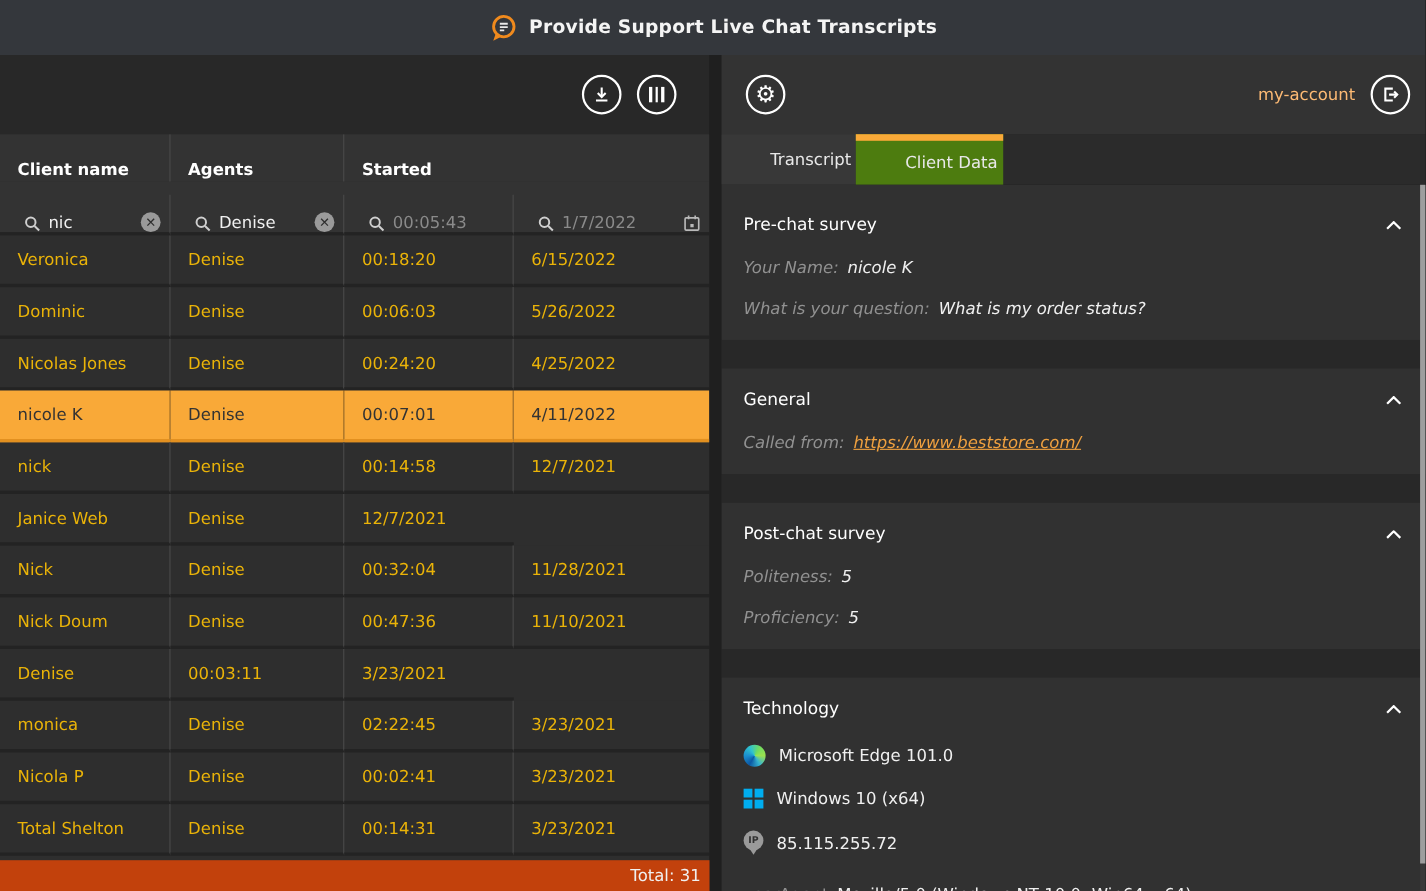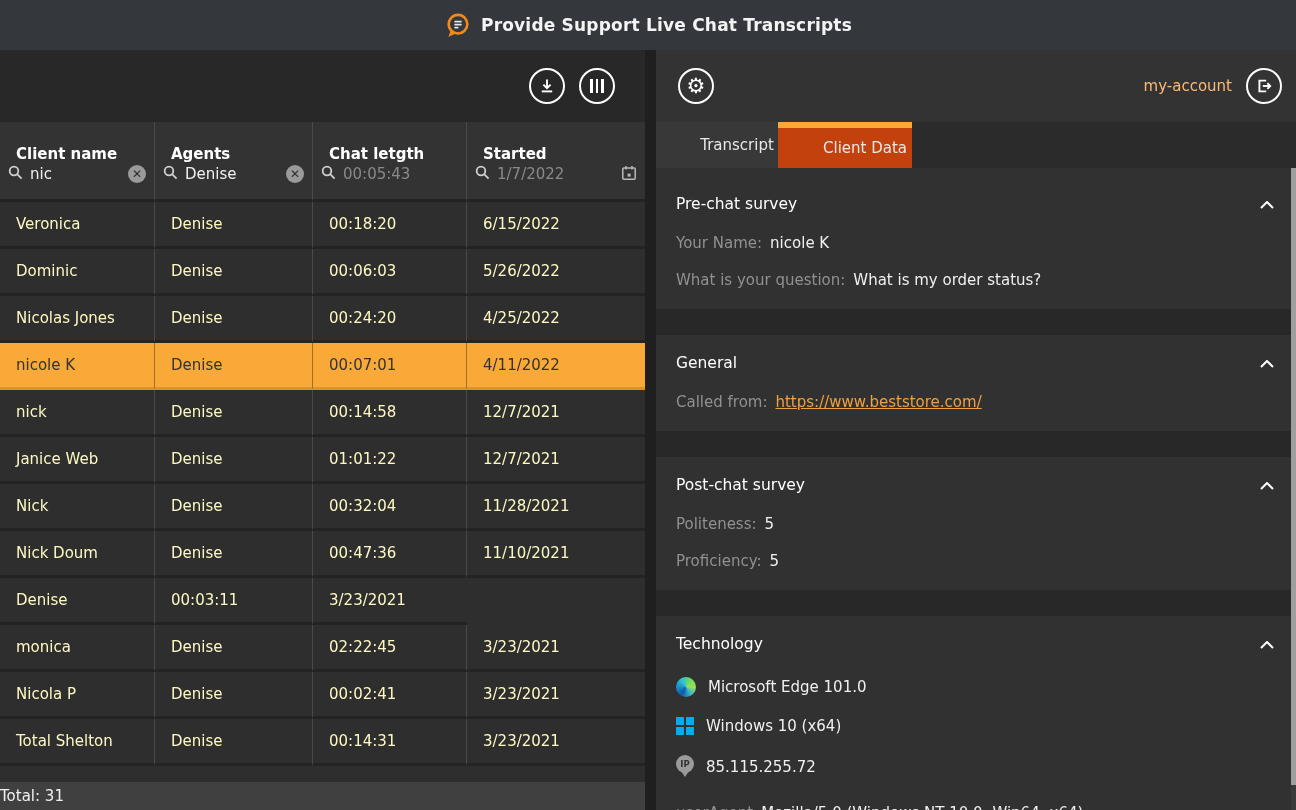--- a/index.html
+++ b/index.html
@@ -23,64 +23,64 @@
   .bars3 span { width:2.6px; height:14px; background:#fff; display:block; }
 
   .table-wrap { position:absolute; left:0; top:122px; width:645px; height:688px;
                 background:#2e2e2e; overflow:hidden; }
   .tgrid { display:grid; grid-template-columns:155px 158px 154px 178px; }
   .thead { background:#333; }
   .th { height:43px; display:flex; align-items:flex-end; padding:0 0 2px 16px;
         color:#fff; font-size:15px; font-weight:bold; border-right:1px solid #4a4a4a; }
   .th:last-child { border-right:none; }
   .tfilter { background:#333; }
-  .tf { height:37px; display:flex; align-items:flex-start; gap:7px; padding:0 8px 0 8px;
-        border-right:1px solid #4a4a4a; border-bottom:3px solid #232323; }
+  .tf { height:37px; display:flex; align-items:flex-end; gap:7px; padding:0 8px 0 22px;
+        border-right:1px solid #4a4a4a; border-bottom:3px solid #232323;margin-top:12px; }
   .tf:last-child { border-right:none; }
   .tf input { flex:1; min-width:0; background:transparent; border:none; outline:none;
               color:#f0f0f0; font-size:15px; font-family:inherit; }
   .tf input::placeholder { color:#8a8a8a; }
   .clear-btn { width:18px; height:18px; border-radius:50%; background:#9a9a9a; color:#2d2d2d;
                font-size:12px; font-weight:bold; display:flex; align-items:center; justify-content:center;
                cursor:pointer; flex:none; line-height:1; }
   .row { background:#2e2e2e; }
   .row .td { height:47px; display:flex; align-items:center; padding-left:16px;
-             color:#fef9c3; font-size:15px; border-right:1px solid #4a4a4a;
+             color:#eab308; font-size:15px; border-right:1px solid #4a4a4a;
              border-bottom:3px solid #232323; white-space:nowrap; overflow:hidden; }
   .row .td:last-child { border-right:none; }
   .row.selected .td { background:#f9a938; color:#333; border-right-color:rgba(0,0,0,.35);
                       border-bottom-color:#e29020; }
   .left-footer { position:absolute; left:0; top:782px; width:645px; height:28px;
-                 background:#404040; display:flex; align-items:center; justify-content:flex-start;
+                 background:#c2410c; display:flex; align-items:center; justify-content:flex-end;
                  padding-right:8px; color:#f0f0f0; font-size:15px; z-index:5; }
 
   .mid-divider { position:absolute; left:645px; top:50px; width:11px; height:760px; background:#1f1f1f; }
 
   
   .right-panel { position:absolute; left:656px; top:50px; width:640px; height:760px; background:#282828; }
   .rp-header { position:absolute; left:0; top:0; width:640px; height:72px; background:#333;
                display:flex; align-items:center; justify-content:space-between; padding:0 14px 0 22px; }
   .gear-glyph { font-size:21px; line-height:1; }
   .account { display:flex; align-items:center; gap:14px; }
   .account-label { color:#fdba74; font-size:15px; }
 
   .rp-tabs { position:absolute; left:0; top:72px; width:640px; height:46px; background:#2b2b2b; display:flex; }
   .tab { height:46px; display:flex; align-items:center; justify-content:center;
          color:#e8e8e8; font-size:15px; cursor:pointer;padding-left:40px; }
   .tab.inactive { width:122px; background:#383838; }
-  .tab.active { width:134px; background:#c2410c; border-top:6px solid #f9a938; }
+  .tab.active { width:134px; background:#4d7c0f; border-top:6px solid #f9a938; }
 
   .rp-content { position:absolute; left:0; top:118px; width:640px; height:642px;
                 background:#282828; overflow:hidden; }
   .section { background:#313131; padding:14px 20px 18px 20px; position:relative; }
   .section + .gap { height:26px; }
   .sec-head { display:flex; align-items:center; justify-content:space-between; margin-bottom:4px; }
   .sec-title { color:#fff; font-size:15.5px; font-weight:normal; }
   .collapse { cursor:pointer; padding:4px 2px; }
-  .field { margin-top:16px; font-size:15px; line-height:21px; }
+  .field { margin-top:16px; font-size:15px; line-height:21px;font-style:italic; }
   .flabel { color:#919191; margin-right:8px; }
   .fvalue { color:#f0f0f0; }
   .fvalue.link { color:#efa03f; text-decoration:underline; cursor:pointer; }
 
   .tech-row { display:flex; align-items:center; gap:12px; margin-top:20px; font-size:15px; color:#f0f0f0; }
   .edge-icon { width:20px; height:20px; border-radius:50%; flex:none;
                background:conic-gradient(from 210deg,#0c59a4,#1b8fd0,#2fc3cf,#6fdc62,#9be24f,#35b3d0,#0c59a4); }
   .win-icon { width:18px; height:18px; flex:none; display:grid; grid-template-columns:1fr 1fr;
               grid-template-rows:1fr 1fr; gap:2px; }
   .win-icon span { background:#00adef; display:block; }
@@ -127,21 +127,20 @@
         <span></span>
         <span></span>
       </span>
   </div>
 </div>
 
 <div class="table-wrap">
   <div class="tgrid thead">
     <div class="th">Client name</div>
     <div class="th">Agents</div>
-    <div class="th">Chat letgth</div>
     <div class="th">Started</div>
   </div>
 
   <div class="tgrid tfilter">
     <div class="tf">
       <span style="display:flex;">
         <svg width="15" height="15" viewBox="0 0 15 15" fill="none" stroke="#cfcfcf" stroke-width="1.8">
           <circle cx="6" cy="6" r="4.3"></circle>
             <line x1="9.4" y1="9.4" x2="13.6" y2="13.6"></line>
         </svg>
@@ -213,21 +212,20 @@
   </div>
   <div class="tgrid row">
     <div class="td">nick</div>
     <div class="td">Denise</div>
     <div class="td">00:14:58</div>
     <div class="td">12/7/2021</div>
   </div>
   <div class="tgrid row">
     <div class="td">Janice Web</div>
     <div class="td">Denise</div>
-    <div class="td">01:01:22</div>
     <div class="td">12/7/2021</div>
   </div>
   <div class="tgrid row">
     <div class="td">Nick</div>
     <div class="td">Denise</div>
     <div class="td">00:32:04</div>
     <div class="td">11/28/2021</div>
   </div>
   <div class="tgrid row">
     <div class="td">Nick Doum</div>

